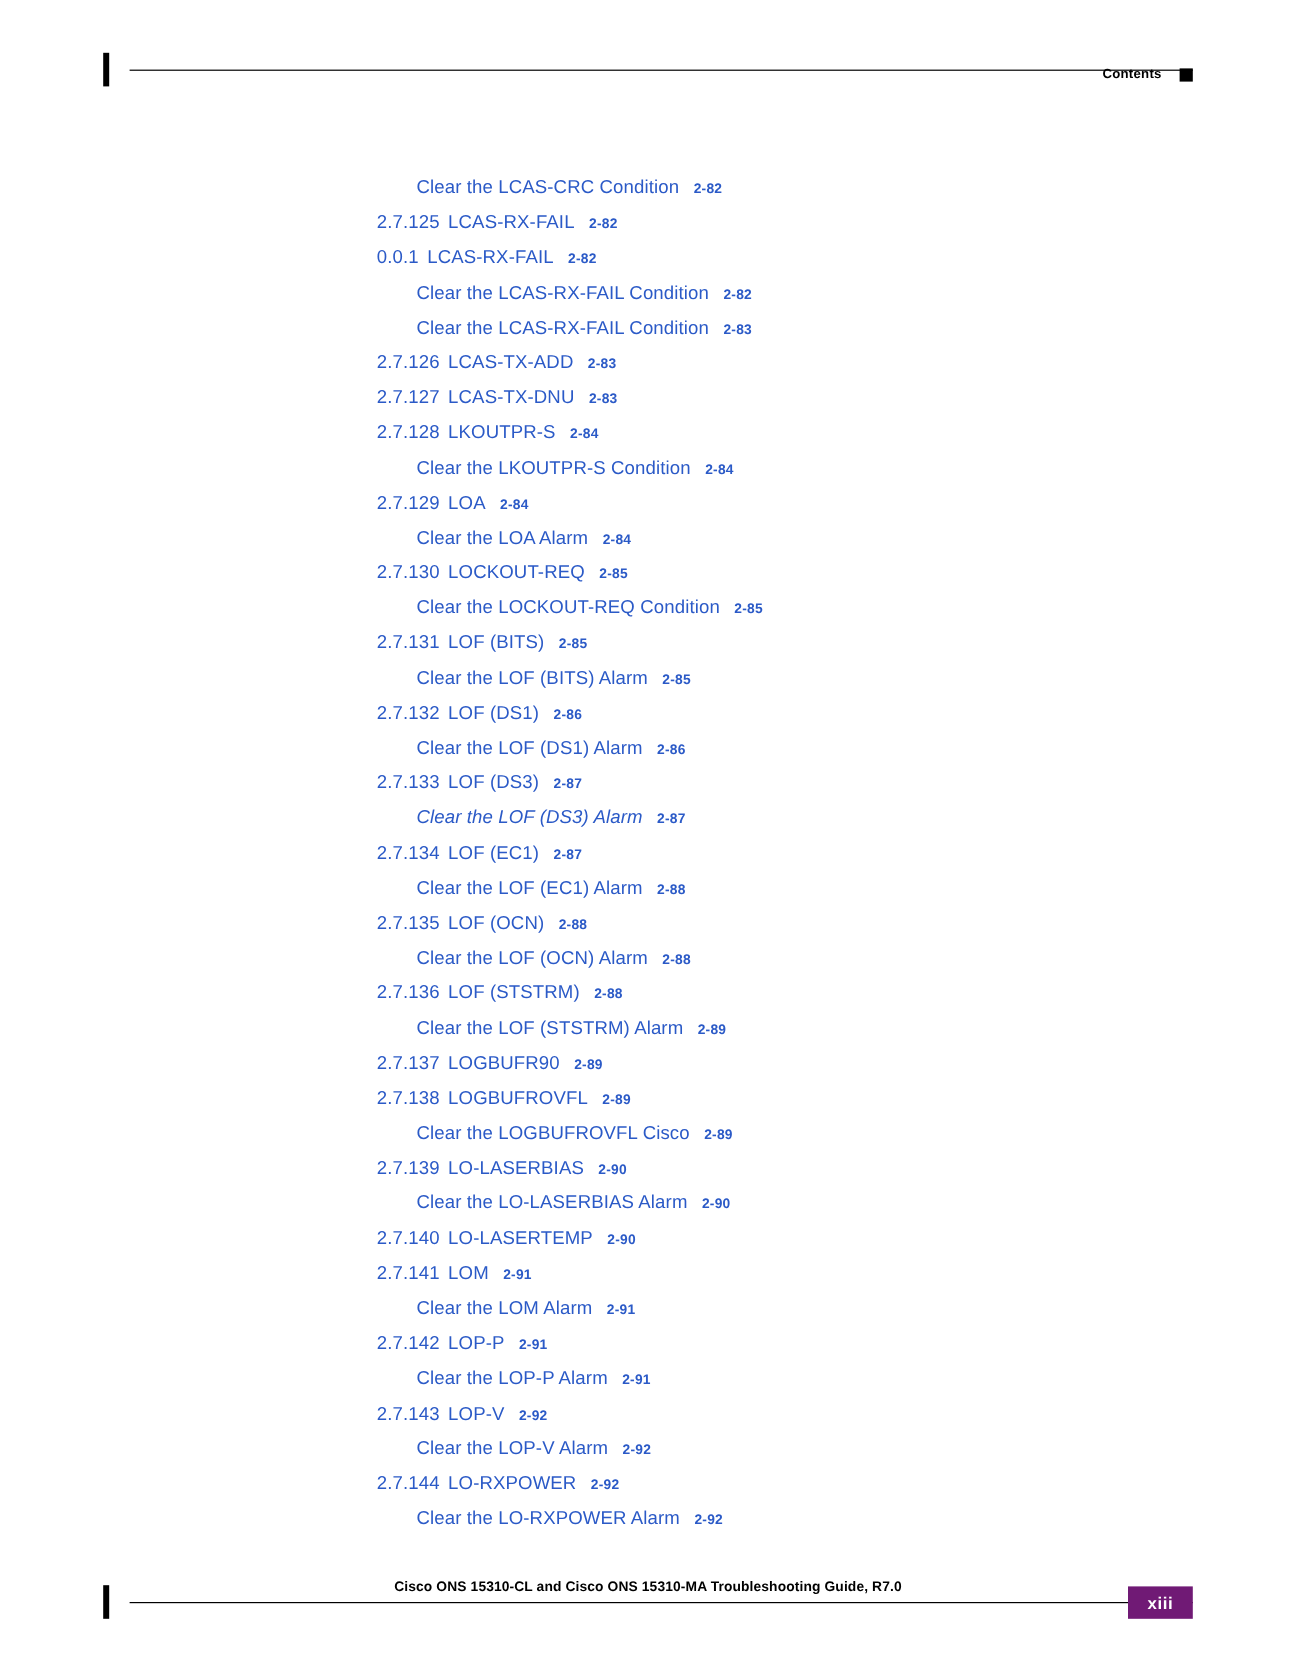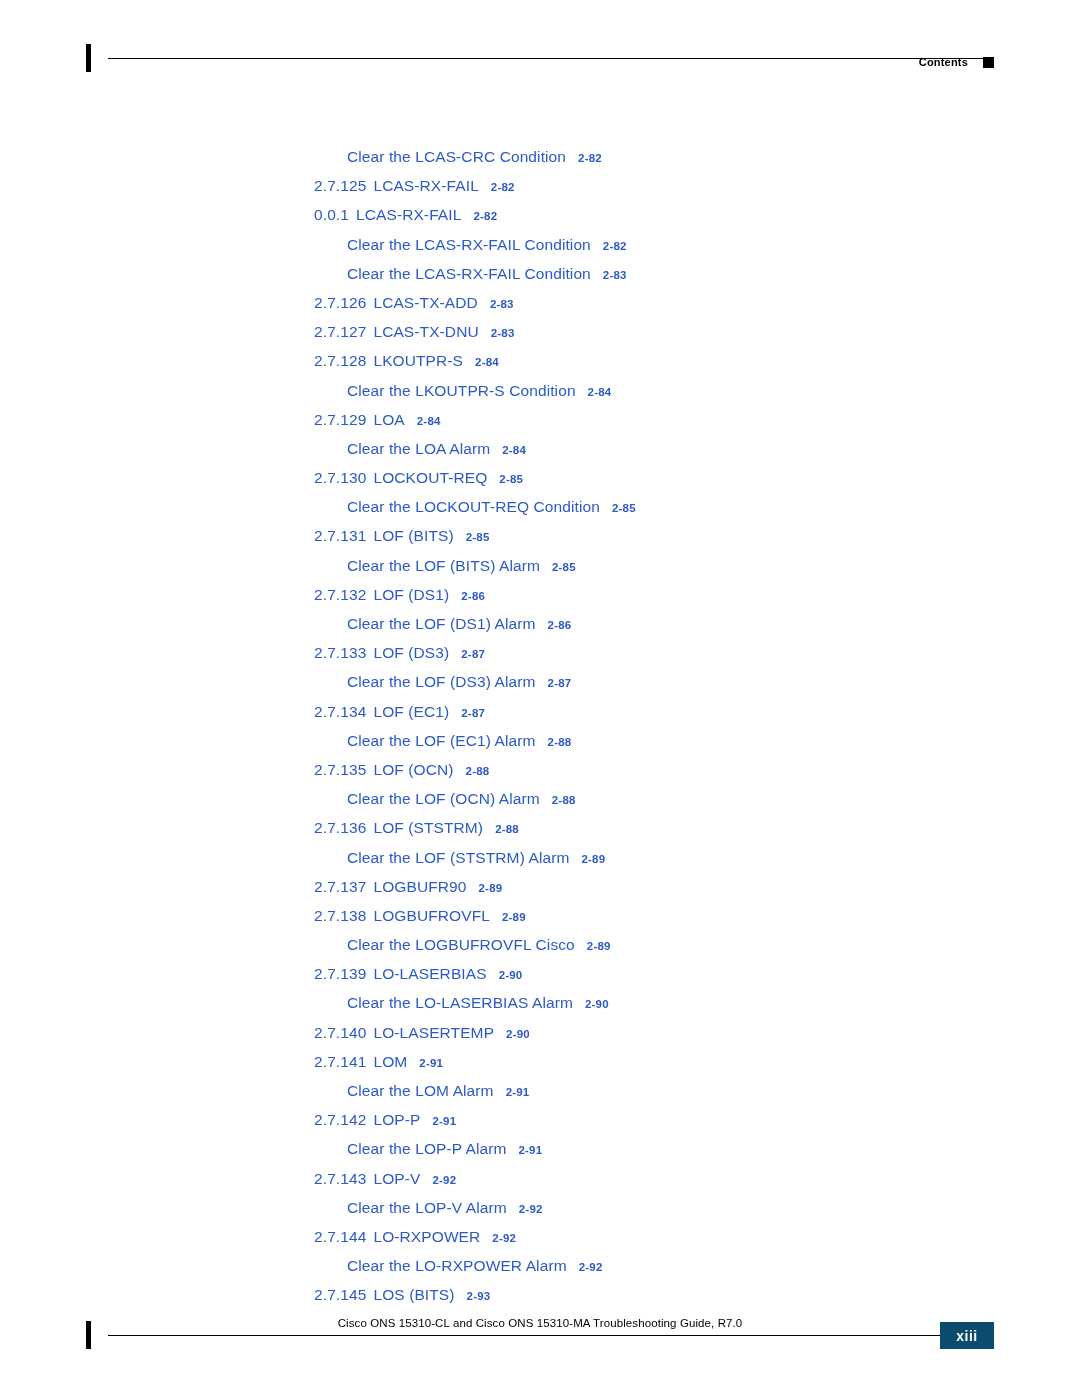--- a/index.html
+++ b/index.html
@@ -118,31 +118,31 @@
     height: 28px;
     background: #000;
   }
   .footer-title {
     position: absolute;
     bottom: 20px;
     left: 0;
     right: 0;
     text-align: center;
     font-size: 11.5px;
-    font-weight: normal;
+    font-weight: bold;
     color: #000;
     letter-spacing: 0.1px;
   }
   .footer-pagebox {
     position: absolute;
     bottom: 0;
     right: 0;
     width: 54px;
     height: 27px;
-    background: #0c4a6e;
+    background: #701a75;
     color: #fff;
     font-size: 14px;
     font-weight: bold;
     display: flex;
     align-items: center;
     justify-content: center;
     letter-spacing: 0.5px;
   }
 </style>
 </head>
@@ -232,21 +232,21 @@
     <div class="toc-entry lvl-2">
       <span class="title" style="margin-left: 0px;">Clear the LOF (DS1) Alarm</span>
       <span class="page">2-86</span>
     </div>
     <div class="toc-entry lvl-1">
       <span class="num">2.7.133</span>
       <span class="title">LOF (DS3)</span>
       <span class="page">2-87</span>
     </div>
     <div class="toc-entry lvl-2">
-      <span class="title" style="margin-left: 0px;">Clear the LOF (DS3) Alarm</span>
+      <span class="title" style="margin-left: 0px; font-style: italic;">Clear the LOF (DS3) Alarm</span>
       <span class="page">2-87</span>
     </div>
     <div class="toc-entry lvl-1">
       <span class="num">2.7.134</span>
       <span class="title">LOF (EC1)</span>
       <span class="page">2-87</span>
     </div>
     <div class="toc-entry lvl-2">
       <span class="title" style="margin-left: 0px;">Clear the LOF (EC1) Alarm</span>
       <span class="page">2-88</span>
@@ -325,25 +325,20 @@
       <span class="page">2-92</span>
     </div>
     <div class="toc-entry lvl-1">
       <span class="num">2.7.144</span>
       <span class="title">LO-RXPOWER</span>
       <span class="page">2-92</span>
     </div>
     <div class="toc-entry lvl-2">
       <span class="title" style="margin-left: 0px;">Clear the LO-RXPOWER Alarm</span>
       <span class="page">2-92</span>
-    </div>
-    <div class="toc-entry lvl-1">
-      <span class="num">2.7.145</span>
-      <span class="title">LOS (BITS)</span>
-      <span class="page">2-93</span>
     </div>
   </div>
 
 <div class="page-footer">
   <div class="footer-tab-left"></div>
   <div class="footer-rule"></div>
   <div class="footer-title">Cisco ONS 15310-CL and Cisco ONS 15310-MA Troubleshooting Guide, R7.0</div>
   <div class="footer-pagebox">xiii</div>
 </div>
 

